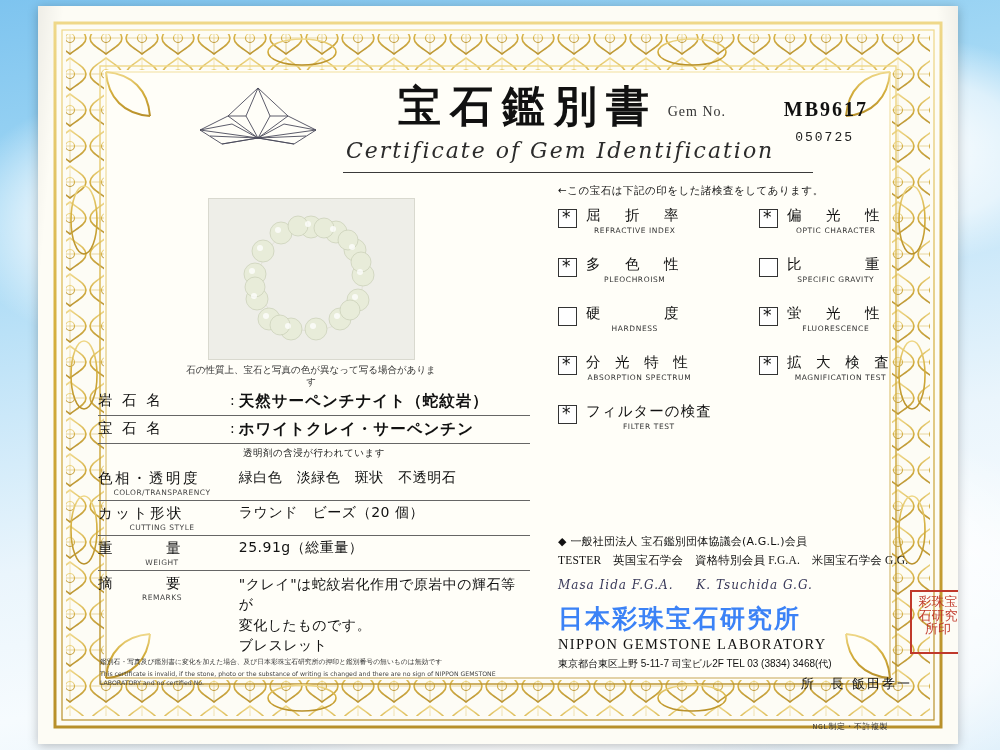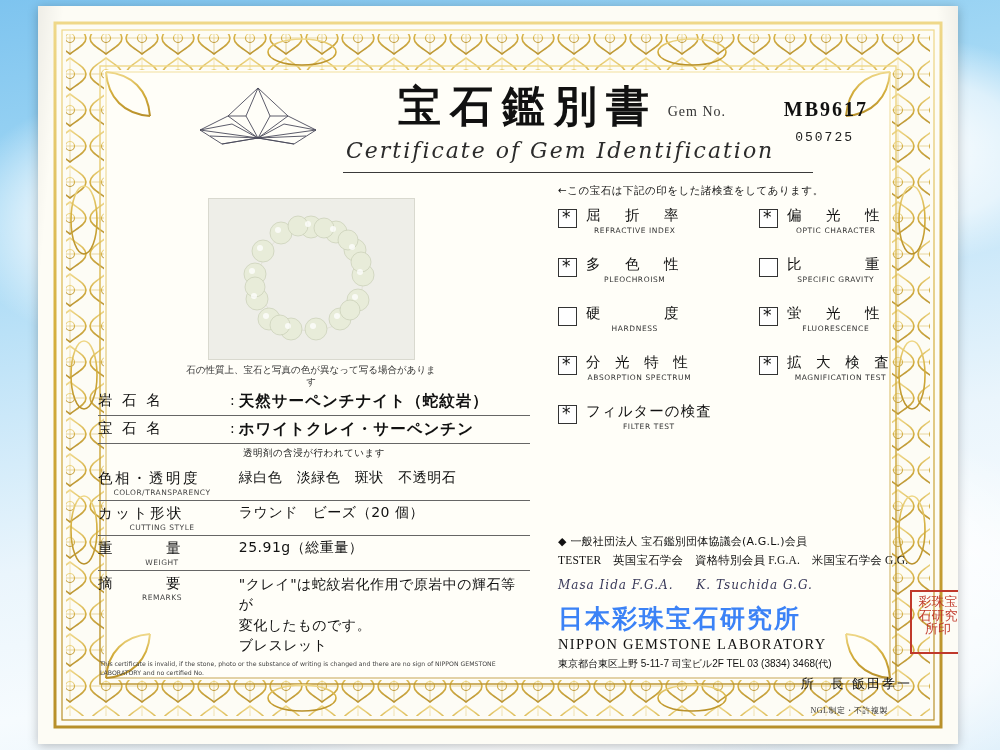--- a/index.html
+++ b/index.html
@@ -312,22 +312,22 @@
     position: absolute;
     left: 62px; top: 652px; width: 420px;
     font-family: "DejaVu Sans", sans-serif;
     font-size: 6.8px;
     line-height: 1.45;
     color: #333;
   }
   .fineprint .en { font-size: 6.2px; color: #444; margin-top: 2px; }
   .bottom-note {
     position: absolute;
-    right: 70px; bottom: 28px;
-    font-family: Liberation Serif, serif;
+    right: 70px; bottom: 12px;
+    font-family: Liberation Mono, monospace;
     font-size: 8px;
     color: #333;
     letter-spacing: 0.5px;
   }
 </style>
 </head>
 <body>
 
 <div class="cloud c1"></div>
 <div class="cloud c2"></div>
@@ -608,16 +608,17 @@
       <span style="margin-left:18px">K. Tsuchida  G.G.</span>
     </div>
     <div class="lab-name-jp">日本彩珠宝石研究所</div>
     <div class="lab-name-en">NIPPON GEMSTONE LABORATORY</div>
     <div class="lab-addr">東京都台東区上野 5-11-7 司宝ビル2F  TEL 03 (3834) 3468(代)</div>
     <div class="lab-head">所　長 飯田孝一</div>
     <div class="seal">彩珠宝石研究所印</div>
   </div>
 
   <div class="fineprint">
+    <div>鑑別石・写真及び鑑別書に変化を加えた場合、及び日本彩珠宝石研究所の押印と鑑別番号の無いものは無効です</div>
     <div class="en">This certificate is invalid, if the stone, photo or the substance of writing is changed and there are no sign of NIPPON GEMSTONE LABORATORY and no certified No.</div>
   </div>
   <div class="bottom-note">NGL制定・不許複製</div>
 </div>
 
 </body></html>

